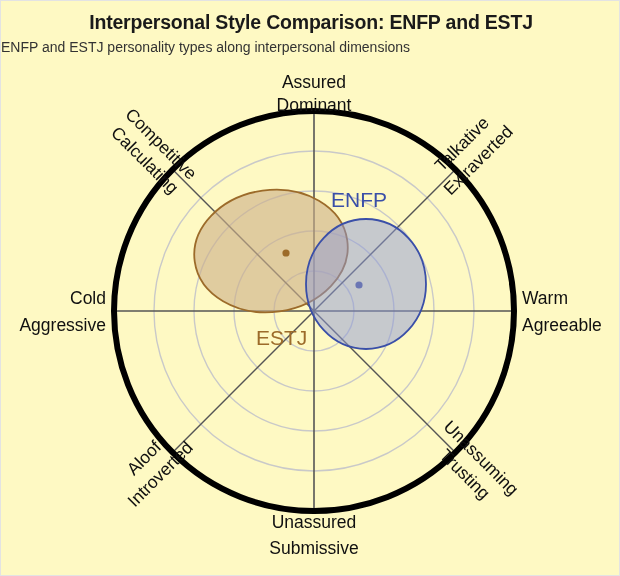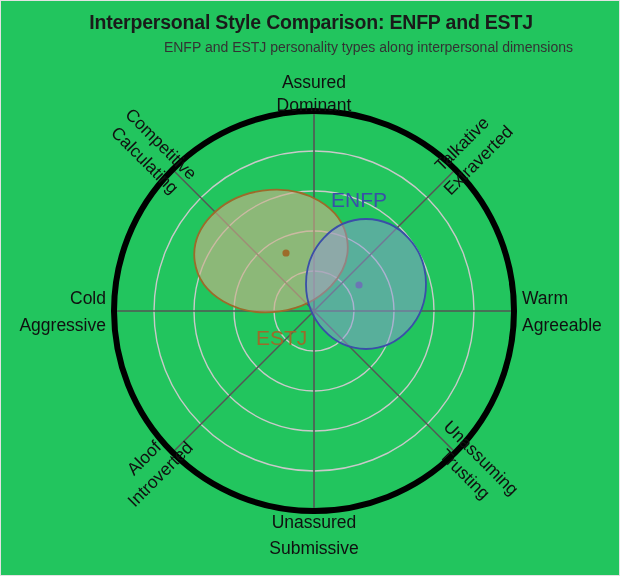--- a/index.html
+++ b/index.html
@@ -10,41 +10,41 @@
     width: 620px;
     height: 576px;
     background: #efefef;
     font-family: "Liberation Sans", sans-serif;
     overflow: hidden;
   }
   #figure {
     position: relative;
     width: 620px;
     height: 576px;
-    background: #22c55e;
+    background: #fef9c3;
     box-sizing: border-box;
     border: 1px solid #e3e3e3;
   }
   #chart-title {
     position: absolute;
     top: 10px;
     left: 0;
     width: 620px;
     text-align: center;
     font-size: 19.5px;
     font-weight: bold;
     color: #1a1a1a;
     letter-spacing: -0.2px;
   }
   #chart-subtitle {
     position: absolute;
     top: 38px;
     left: 0;
     width: 572px;
-    text-align: right;
+    text-align: left;
     font-size: 14px;
     color: #333333;
   }
   #plot-svg {
     position: absolute;
     top: 0;
     left: 0;
   }
   .axis-label {
     font-family: "Liberation Sans", sans-serif;

